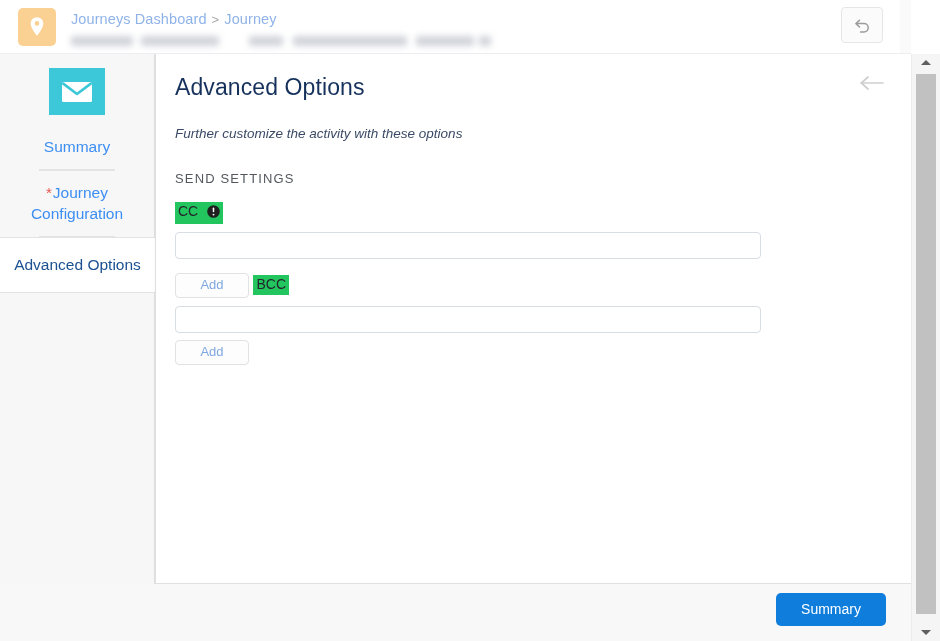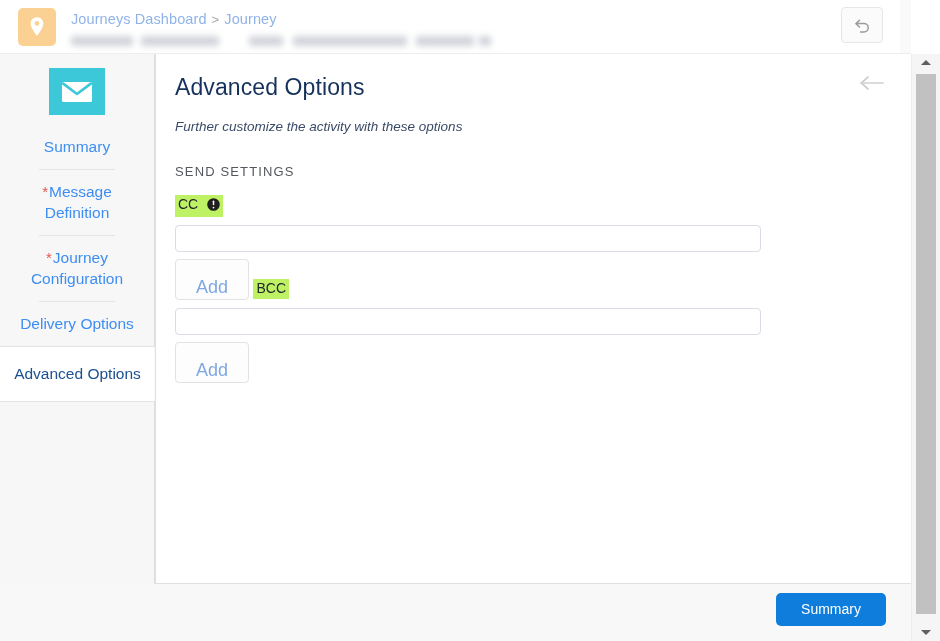--- a/index.html
+++ b/index.html
@@ -201,21 +201,21 @@
     color: #16325c;
     font-weight: 400;
     margin: 0 0 0 0;
     line-height: 34px;
     letter-spacing: .1px;
   }
   .panel-sub {
     font-style: italic;
     font-size: 13.5px;
     color: #3a4a66;
-    margin-top: 13px;
+    margin-top: 20px;
     line-height: 19px;
   }
 
   .collapse-arrow {
     position: absolute;
     right: 26px;
     top: 20px;
     width: 26px; height: 20px;
   }
 
@@ -244,21 +244,21 @@
     margin-left: 10px;
     font-size: 14px;
     color: #2b2f36;
     line-height: 18px;
   }
 
   .field-label {
     display: inline-block;
     font-size: 14px;
     color: #23262b;
-    background: #bef264;
+    background: #22c55e;
     padding: 1px 3px 2px 3px;
     margin-top: 16px;
     line-height: 17px;
   }
   .field-label .info-dot {
     display: inline-block;
     vertical-align: -2px;
     margin-left: 5px;
   }
 
@@ -274,22 +274,22 @@
     font-size: 13px;
     color: #16325c;
     padding: 2px 8px;
     box-sizing: content-box;
     outline: none;
   }
   .add-btn {
     margin-top: 7px;
     display: inline-block;
     min-width: 48px;
-    padding: 20px 12px 5px 12px;
-    font-size: 18px;
+    padding: 4px 12px 5px 12px;
+    font-size: 13px;
     color: #7fa8e0;
     background: #fdfdfd;
     border: 1px solid #e2e2e2;
     border-radius: 4px;
     font-family: "Liberation Sans", sans-serif;
     line-height: 14px;
     text-align: center;
   }
 
   
@@ -423,33 +423,27 @@
             <path d="M3.2 4.6 L17 15 L30.8 4.6" fill="none" stroke="#3cc8d8" stroke-width="2.6" stroke-linejoin="round" stroke-linecap="round"></path>
           </svg>
         </div>
       </div>
 
       <div class="nav-item">
         <span>Summary</span>
       </div>
       <div class="nav-div"></div>
 
-      <div class="nav-item">
-        <span class="req">*</span><span>Message Definition</span>
-      </div>
       <div class="nav-div"></div>
 
       <div class="nav-item">
         <span class="req">*</span><span>Journey Configuration</span>
       </div>
       <div class="nav-div"></div>
 
-      <div class="nav-item">
-        <span>Delivery Options</span>
-      </div>
 
       <div class="nav-item active">
         <span>Advanced Options</span>
       </div>
 
       <div class="nav-rest"></div>
     </div>
 
     <div class="content-card">
       <div class="card-pad">

